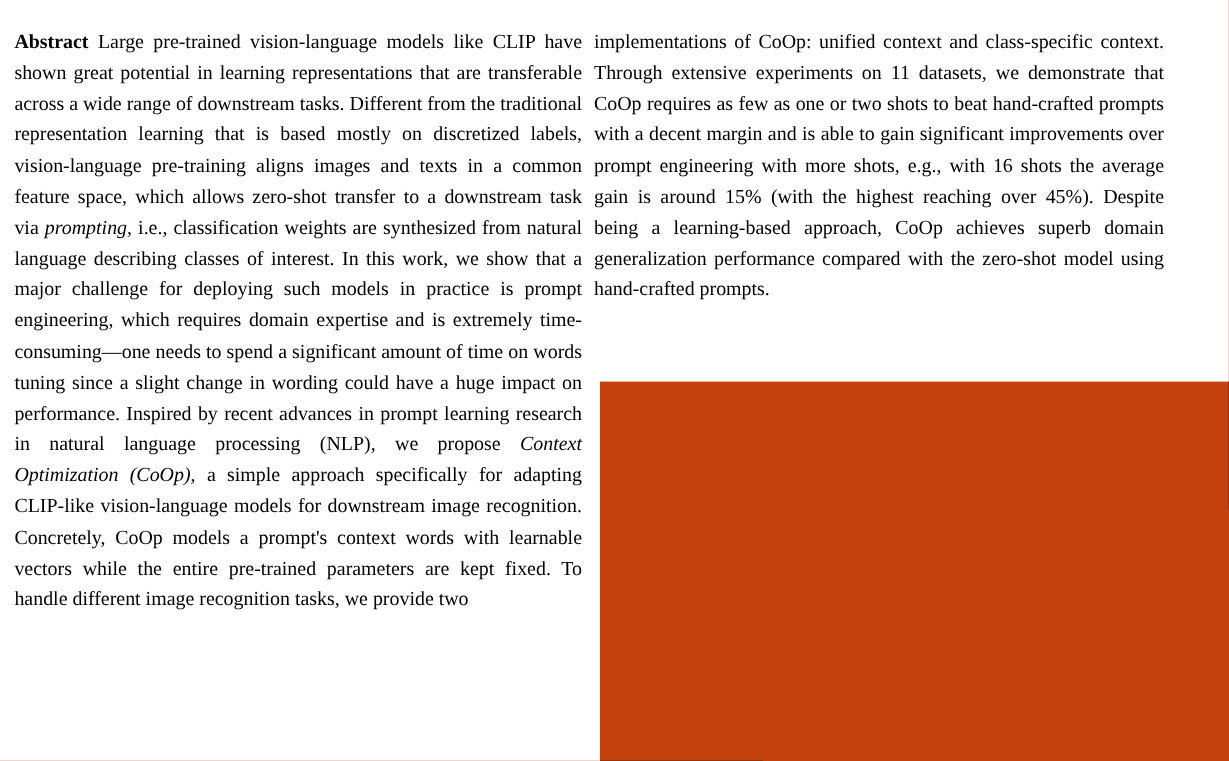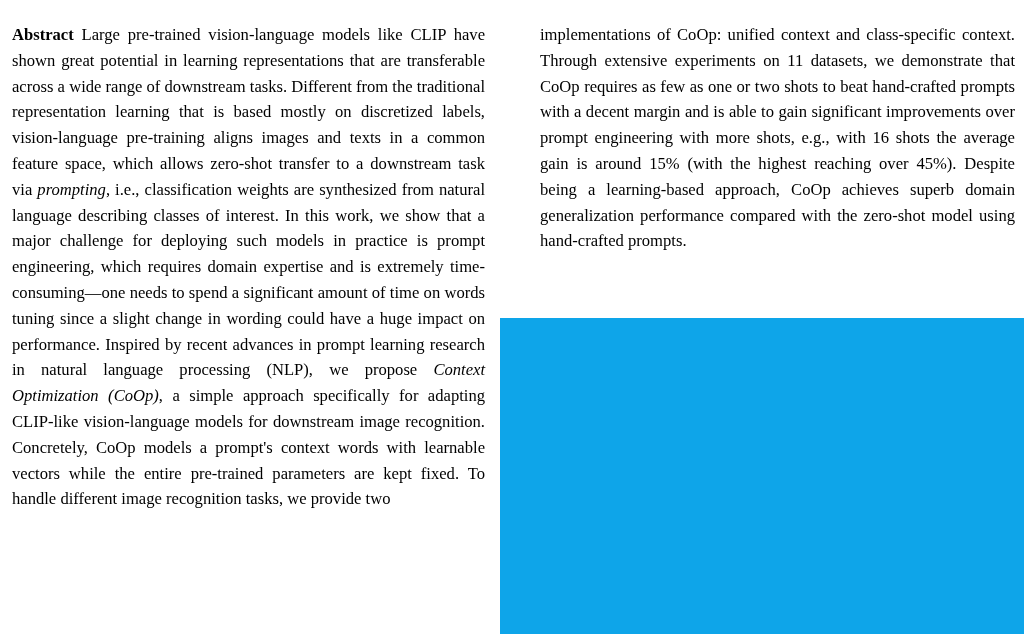--- a/index.html
+++ b/index.html
@@ -10,21 +10,21 @@
   body {
     width: 1024px;
     height: 634px;
     overflow: hidden;
     font-family: "Liberation Serif", serif;
   }
   .page {
     position: relative;
     width: 1024px;
     height: 634px;
-    background: #0ea5e9;
+    background: #c2410c;
   }
   
   .paper-left {
     position: absolute;
     left: 0;
     top: 0;
     width: 500px;
     height: 634px;
     background: #ffffff;
   }
@@ -51,21 +51,21 @@
     color: #000000;
     text-align: justify;
     text-justify: inter-word;
     hyphens: manual;
   }
   .col-left {
     left: 12px;
     width: 473px;
   }
   .col-right {
-    left: 540px;
+    left: 495px;
     width: 475px;
   }
   .abstract-head {
     font-weight: bold;
   }
   .it {
     font-style: italic;
   }
   p {
     margin: 0;

